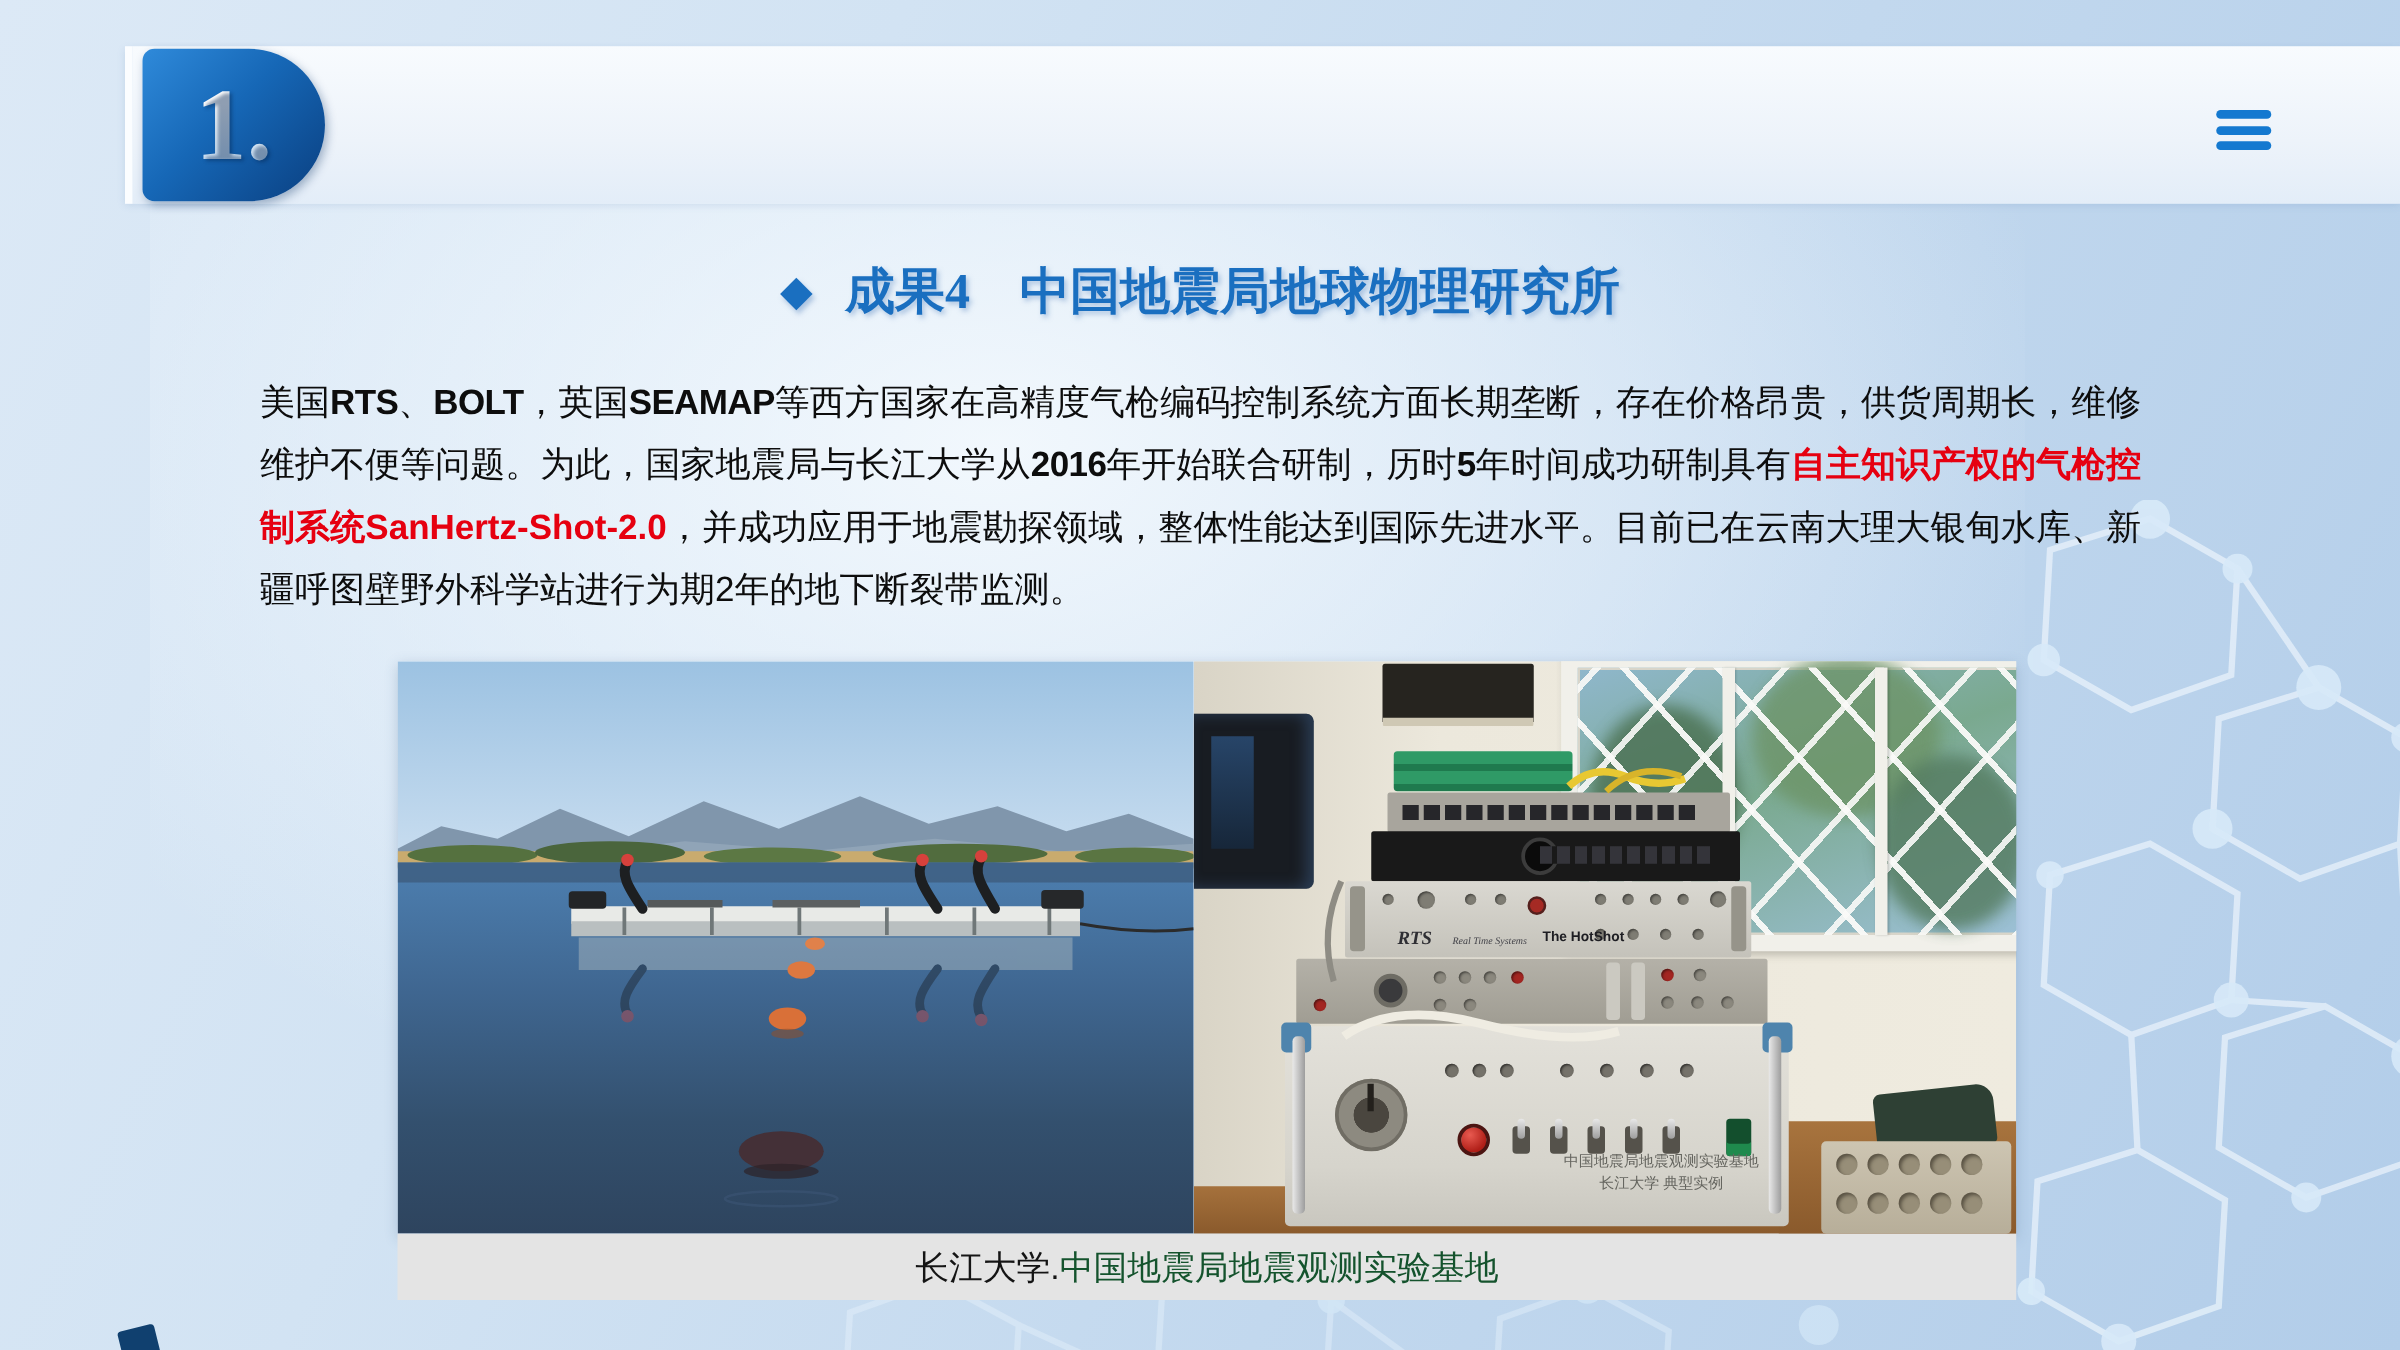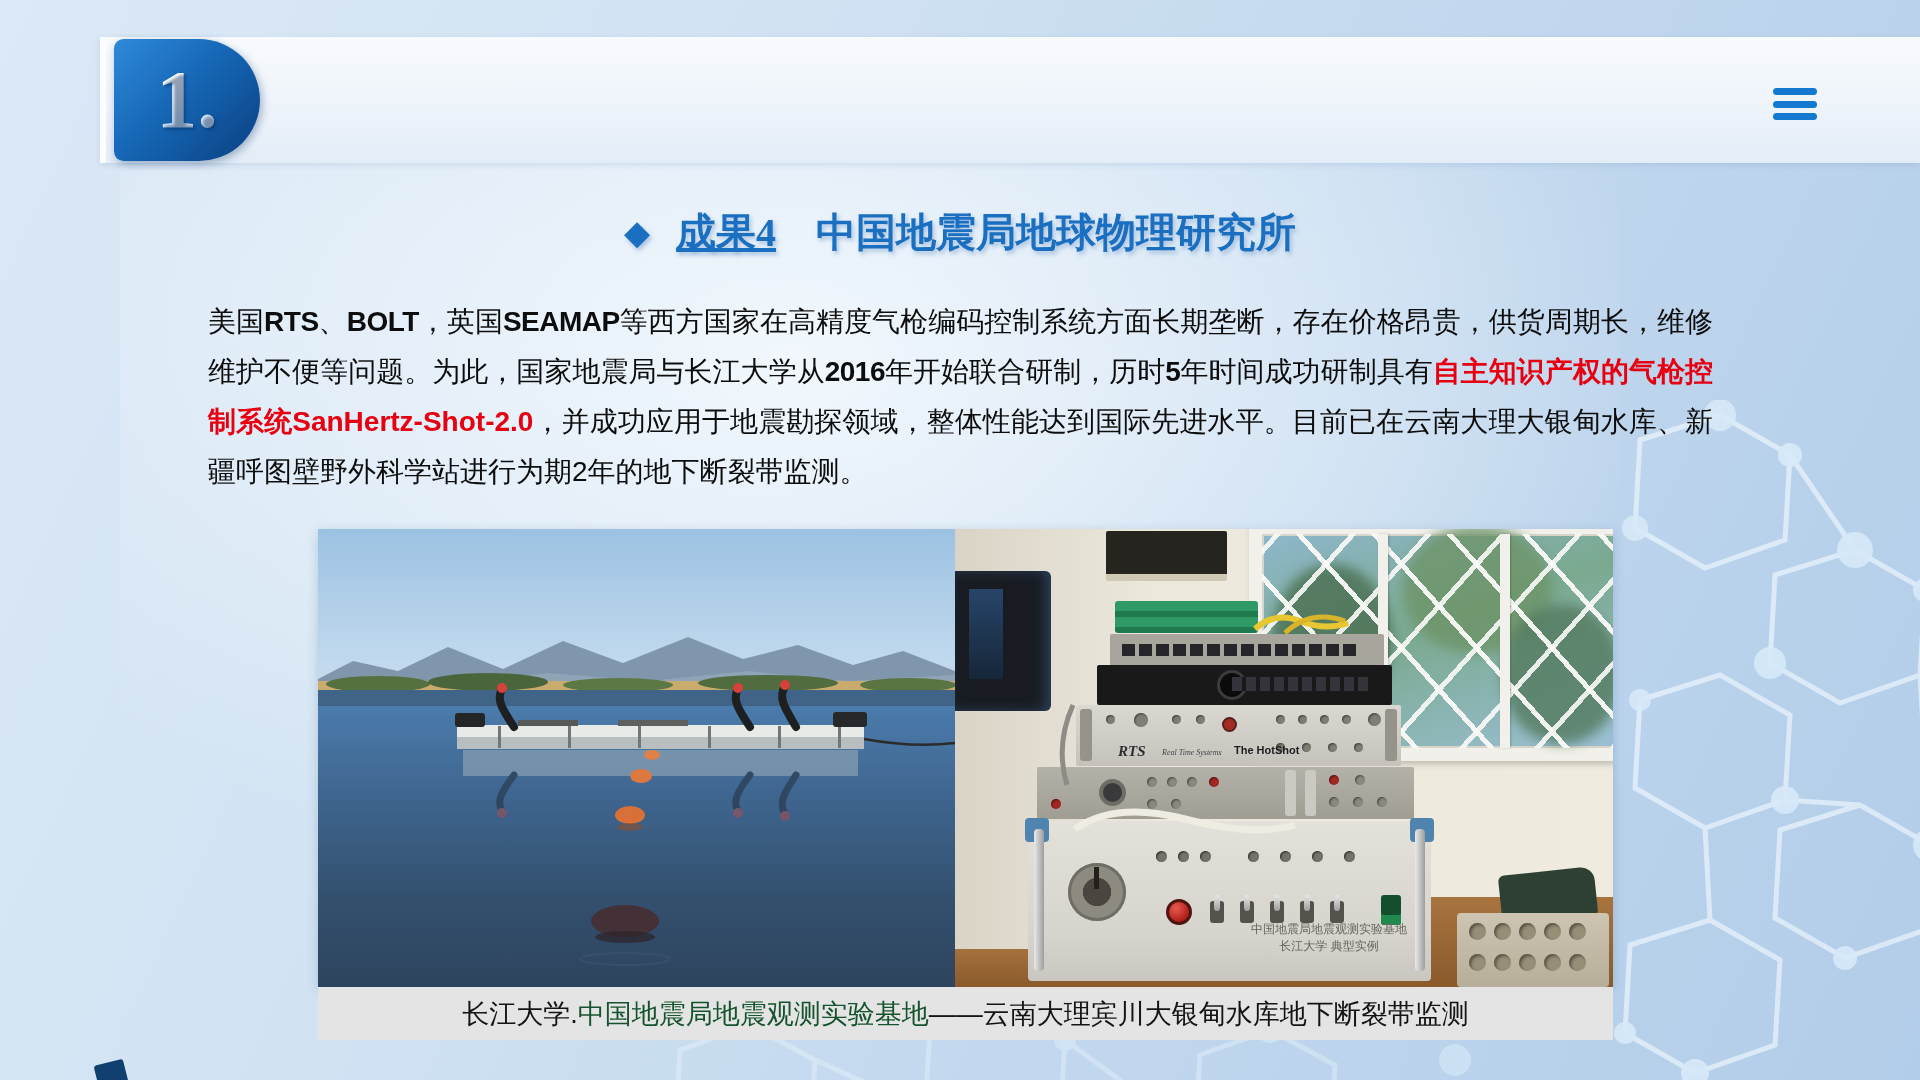--- a/index.html
+++ b/index.html
@@ -54,21 +54,21 @@
   
   .subtitle{
     position:absolute; left:0; top:205px; width:100%; text-align:center;
     font-family:"Liberation Serif","DejaVu Serif",serif;
     font-size:40px; font-weight:700; color:#1a6fc0;
     text-shadow:2px 3px 4px rgba(110,150,200,.5);
     white-space:nowrap;
   }
   .subtitle .bullet{ font-size:34px; margin-right:16px; vertical-align:2px;
     font-family:"DejaVu Sans",sans-serif; }
-  .subtitle .badge-txt{ margin-right:30px;text-decoration:underline; }
+  .subtitle .badge-txt{ margin-right:30px; }
 
   
   .body-text{
     position:absolute; left:208px; top:297px; width:1505px;
     font-size:28px; line-height:50px; color:#0d0d0d; text-align:justify;
   }
   .seg-normal{}
   .seg-latin-bold{ font-weight:700; letter-spacing:-.5px; }
   .seg-red-bold{ color:#e60010; font-weight:700; }
   .seg-red{ color:#14532d;text-align:right; }
@@ -449,18 +449,17 @@
         <path d="M330,104 q25,-24 60,-12" stroke="#d8b42a" stroke-width="5" fill="none"></path>
         <path d="M120,300 q40,-28 110,-10 q70,18 110,6" stroke="#efece2" stroke-width="7" fill="none"></path>
         <path d="M118,176 q-18,40 -6,80" stroke="#8e8c84" stroke-width="5" fill="none"></path>
       </svg>
     </div>
   </div>
 
   <div class="caption-bar">
       <span class="seg-normal">长江大学. </span>
       <span class="seg-red">中国地震局地震观测实验基地</span>
-      <span class="seg-normal">——云南大理宾川大银甸水库地下断裂带监测</span>
     </div>
 
   <div class="corner-notch"></div>
 
 </div>
 
 </body></html>

